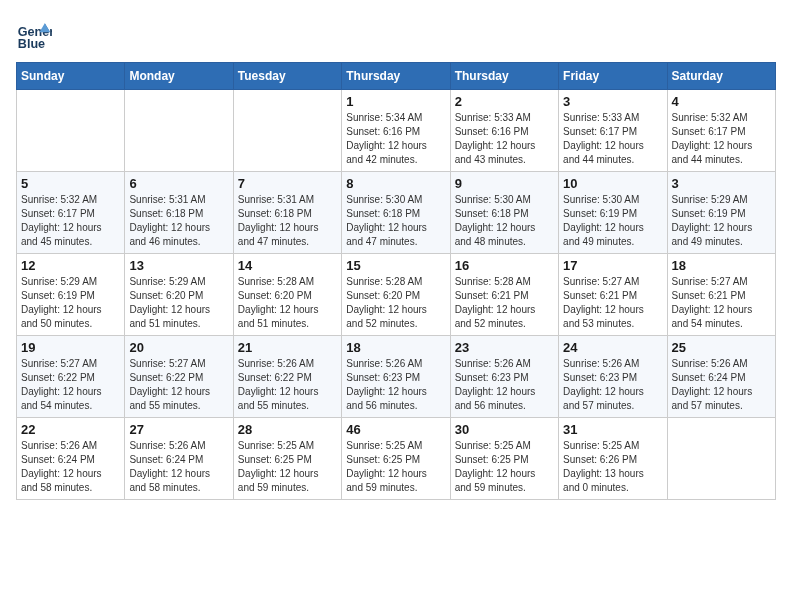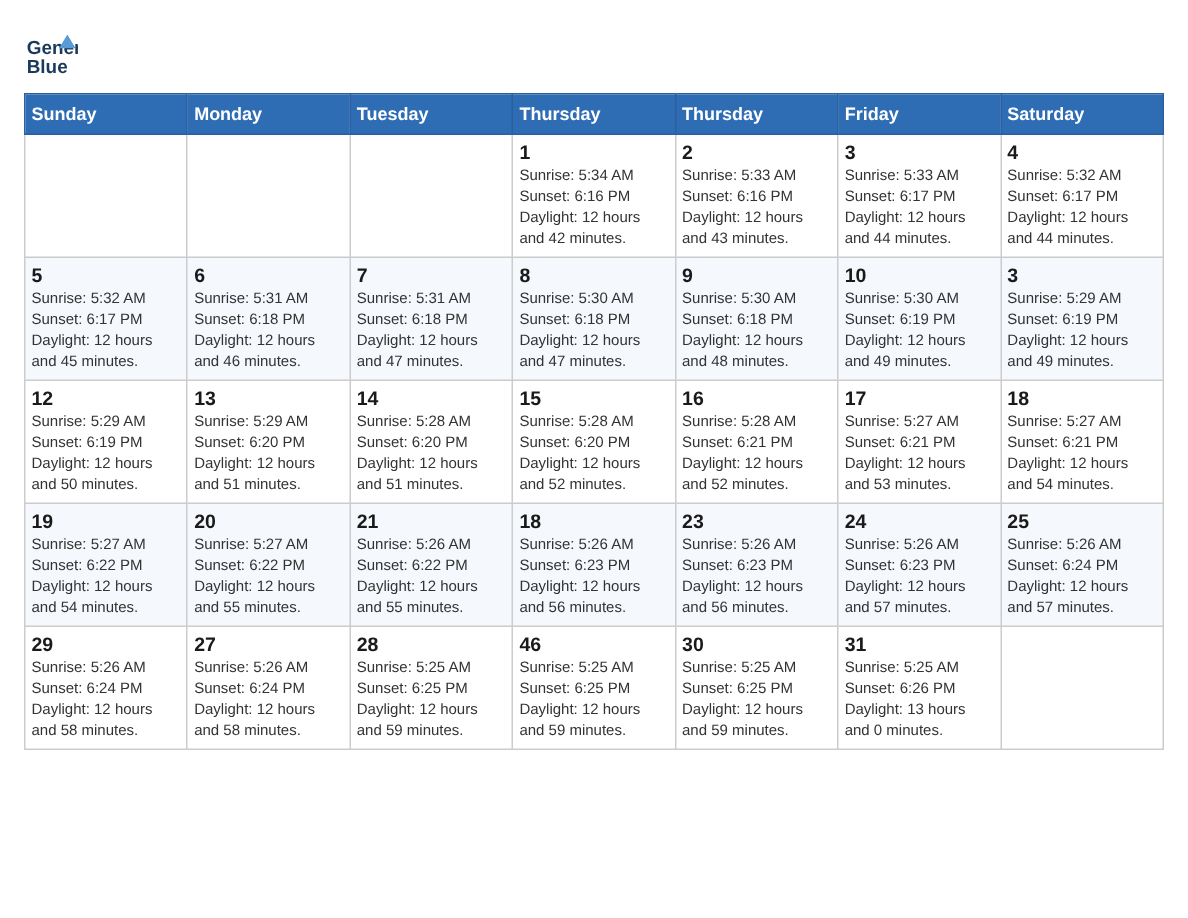--- a/index.html
+++ b/index.html
@@ -292,21 +292,21 @@
         <td>
           <div class="day-number">25</div>
           <div class="day-info" style="white-space: pre-line;">Sunrise: 5:26 AM
 Sunset: 6:24 PM
 Daylight: 12 hours
 and 57 minutes.</div>
         </td>
       </tr>
       <tr>
         <td>
-          <div class="day-number">29</div>
+          <div class="day-number">22</div>
           <div class="day-info" style="white-space: pre-line;">Sunrise: 5:26 AM
 Sunset: 6:24 PM
 Daylight: 12 hours
 and 58 minutes.</div>
         </td>
         <td>
           <div class="day-number">27</div>
           <div class="day-info" style="white-space: pre-line;">Sunrise: 5:26 AM
 Sunset: 6:24 PM
 Daylight: 12 hours

